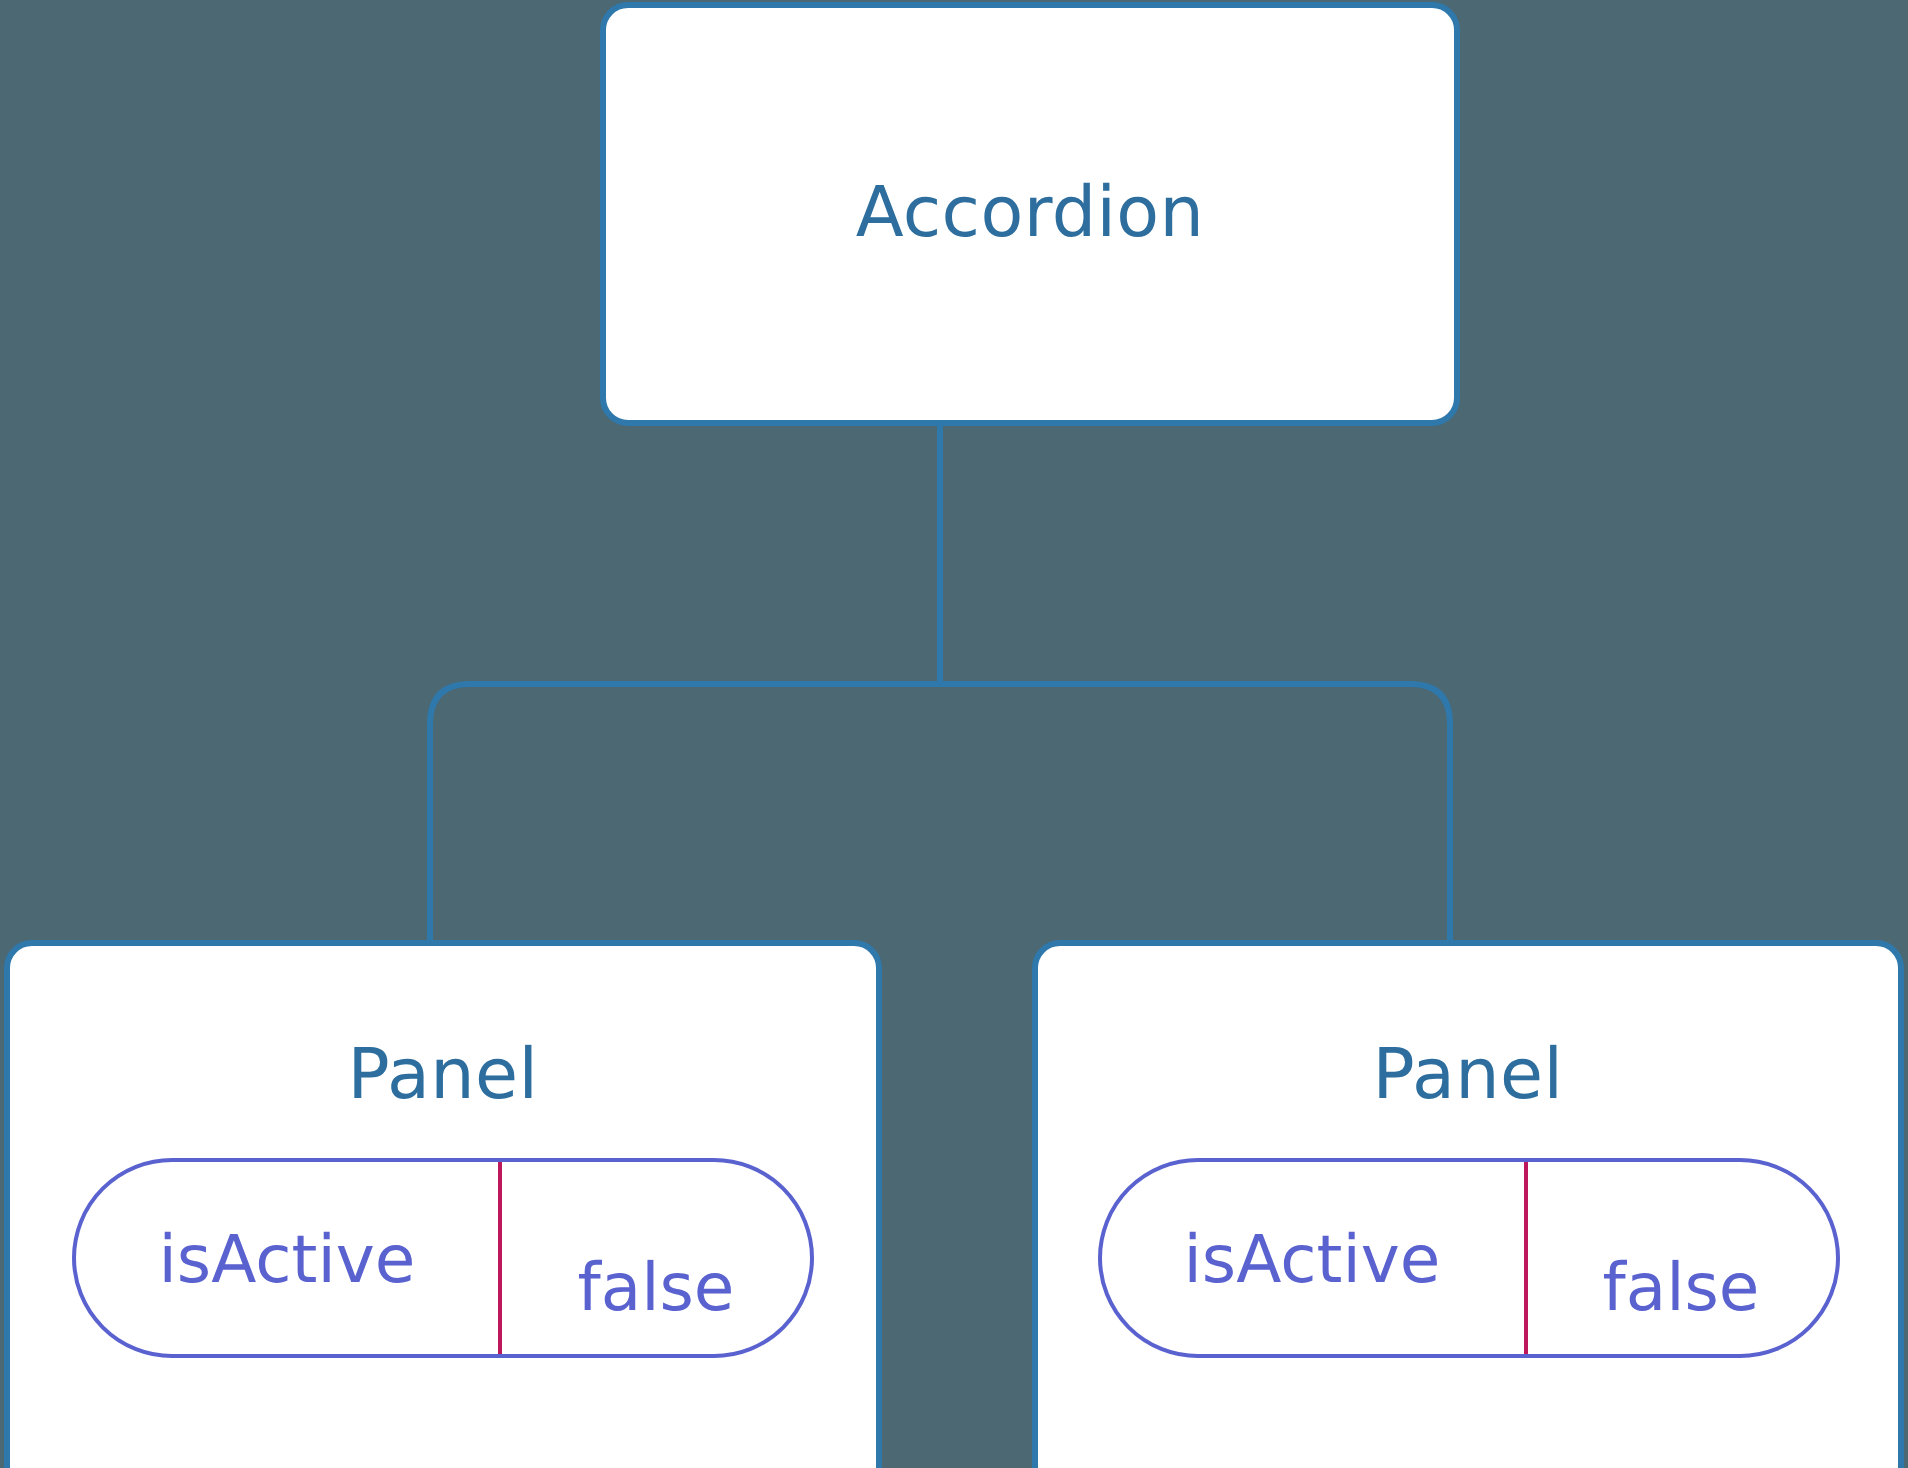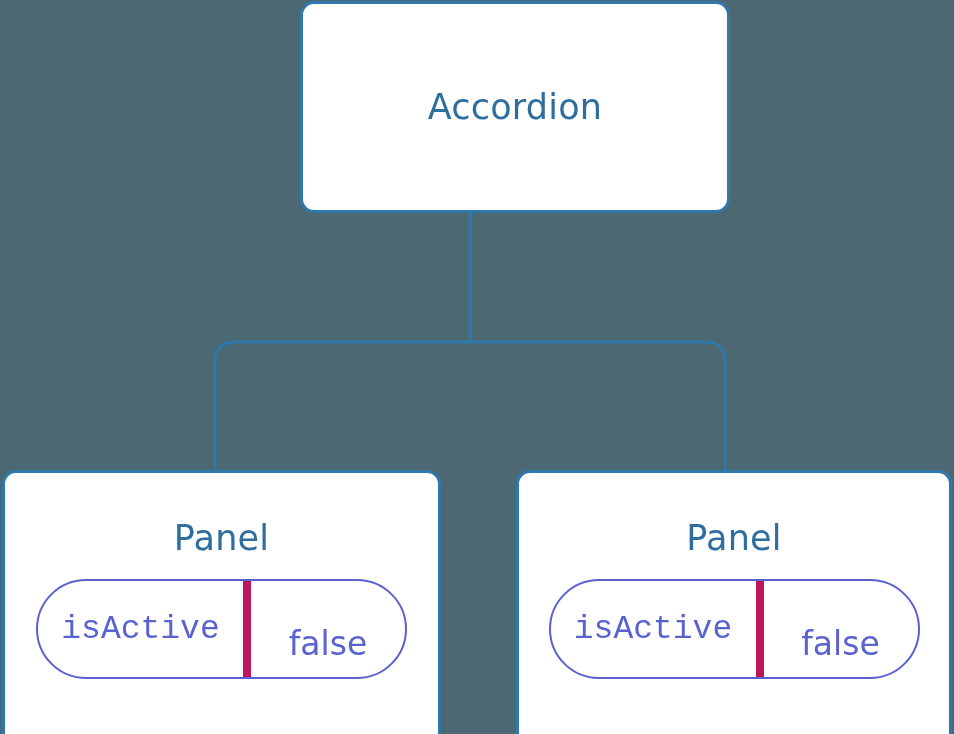--- a/index.html
+++ b/index.html
@@ -95,22 +95,21 @@
     align-items: center;
     justify-content: center;
     color: #5a62d0;
     font-size: 33px;
     font-weight: 400;
     white-space: nowrap;
     box-sizing: border-box;
   }
   .prop-key {
     width: 213px;
-    border-right: 8px solid #be185d;
-    font-family: Liberation Mono, monospace;
+    border-right: 2px solid #be185d;
   }
   .prop-val {
     width: 154px;
     margin-top: 28px;
   }
 </style>
 </head>
 <body>
 
 <div id="canvas">

